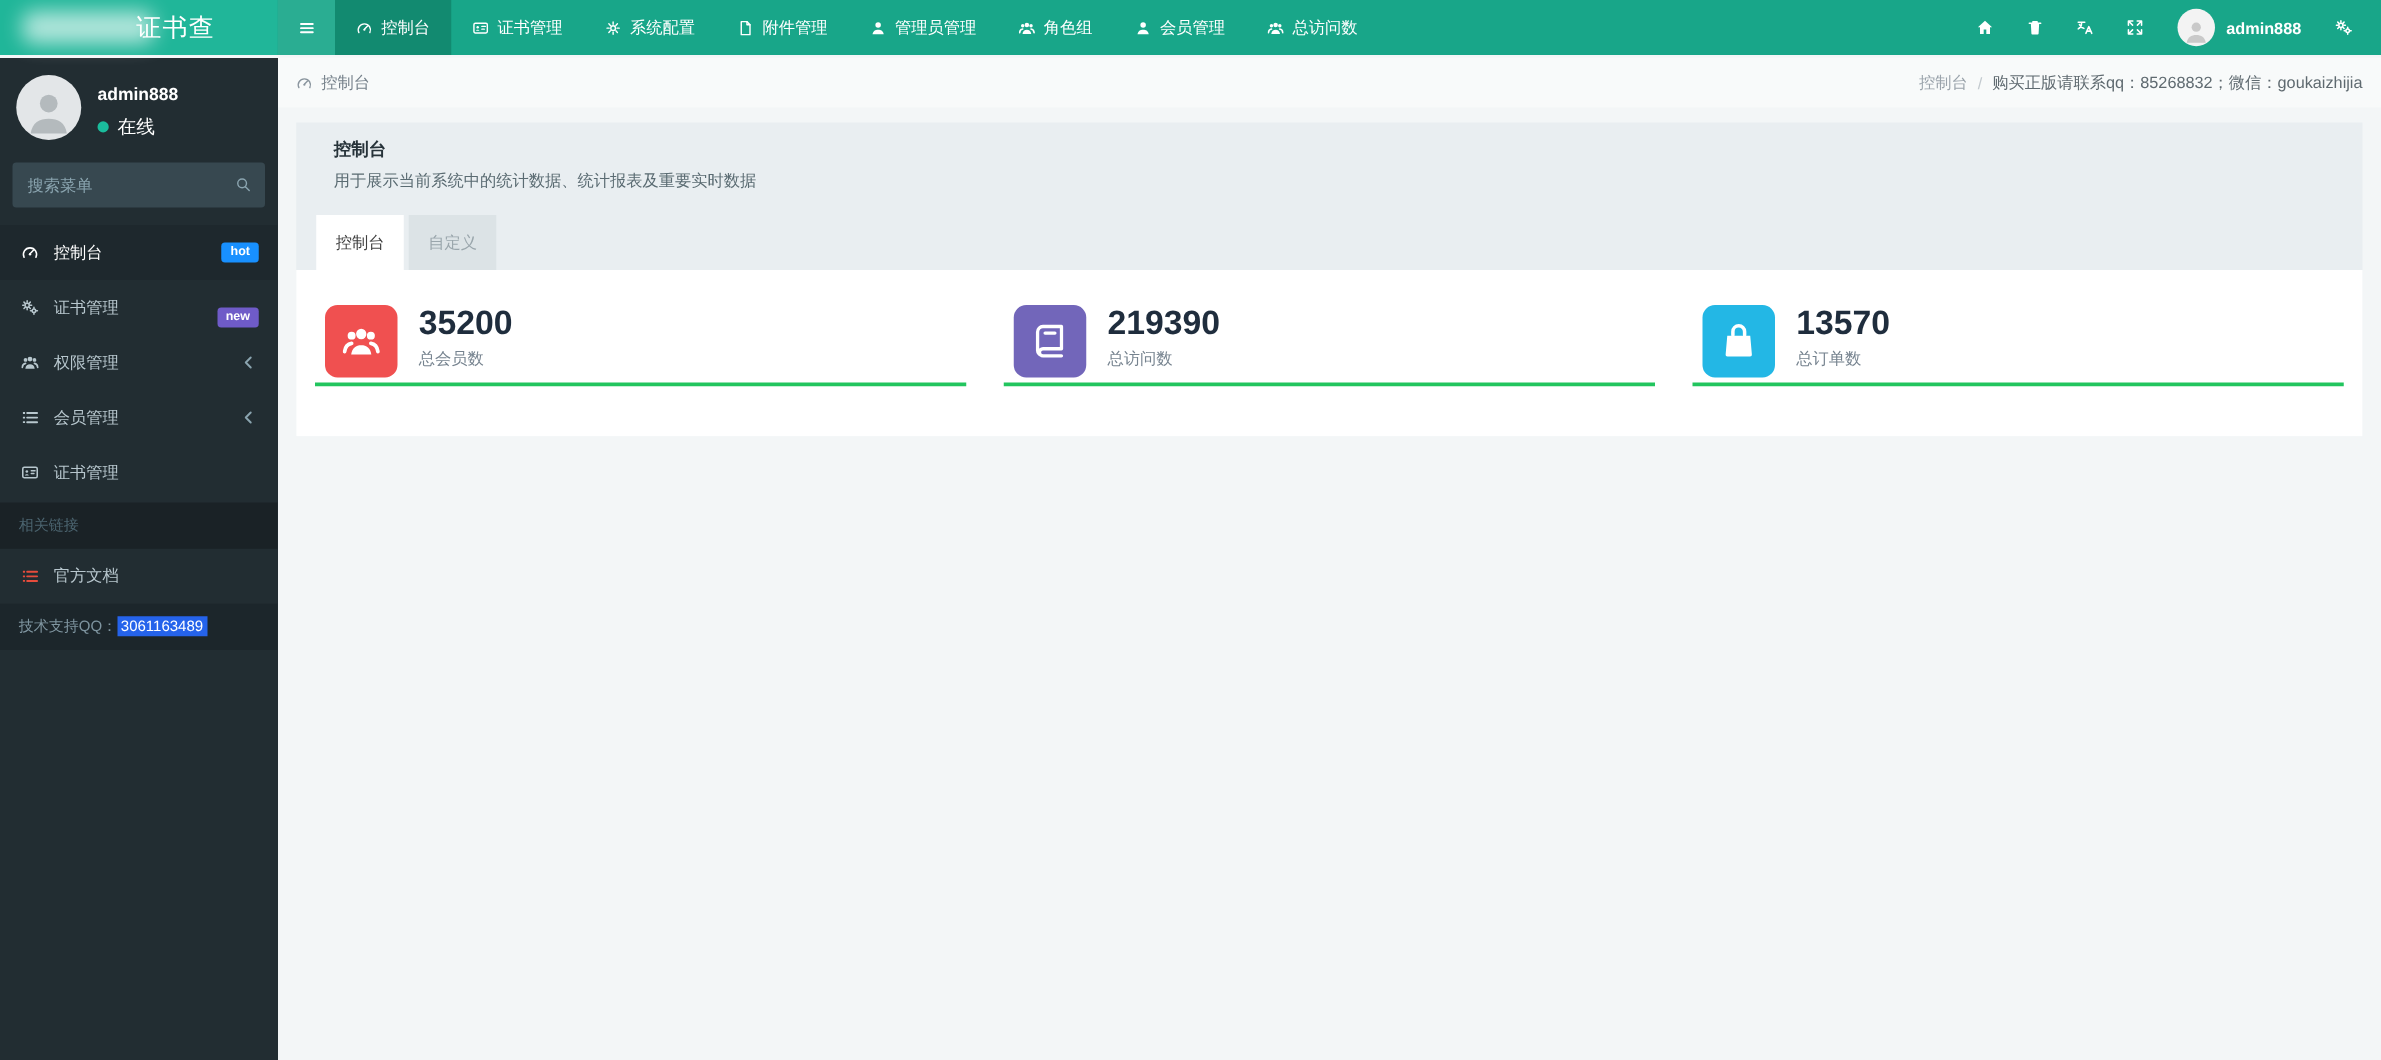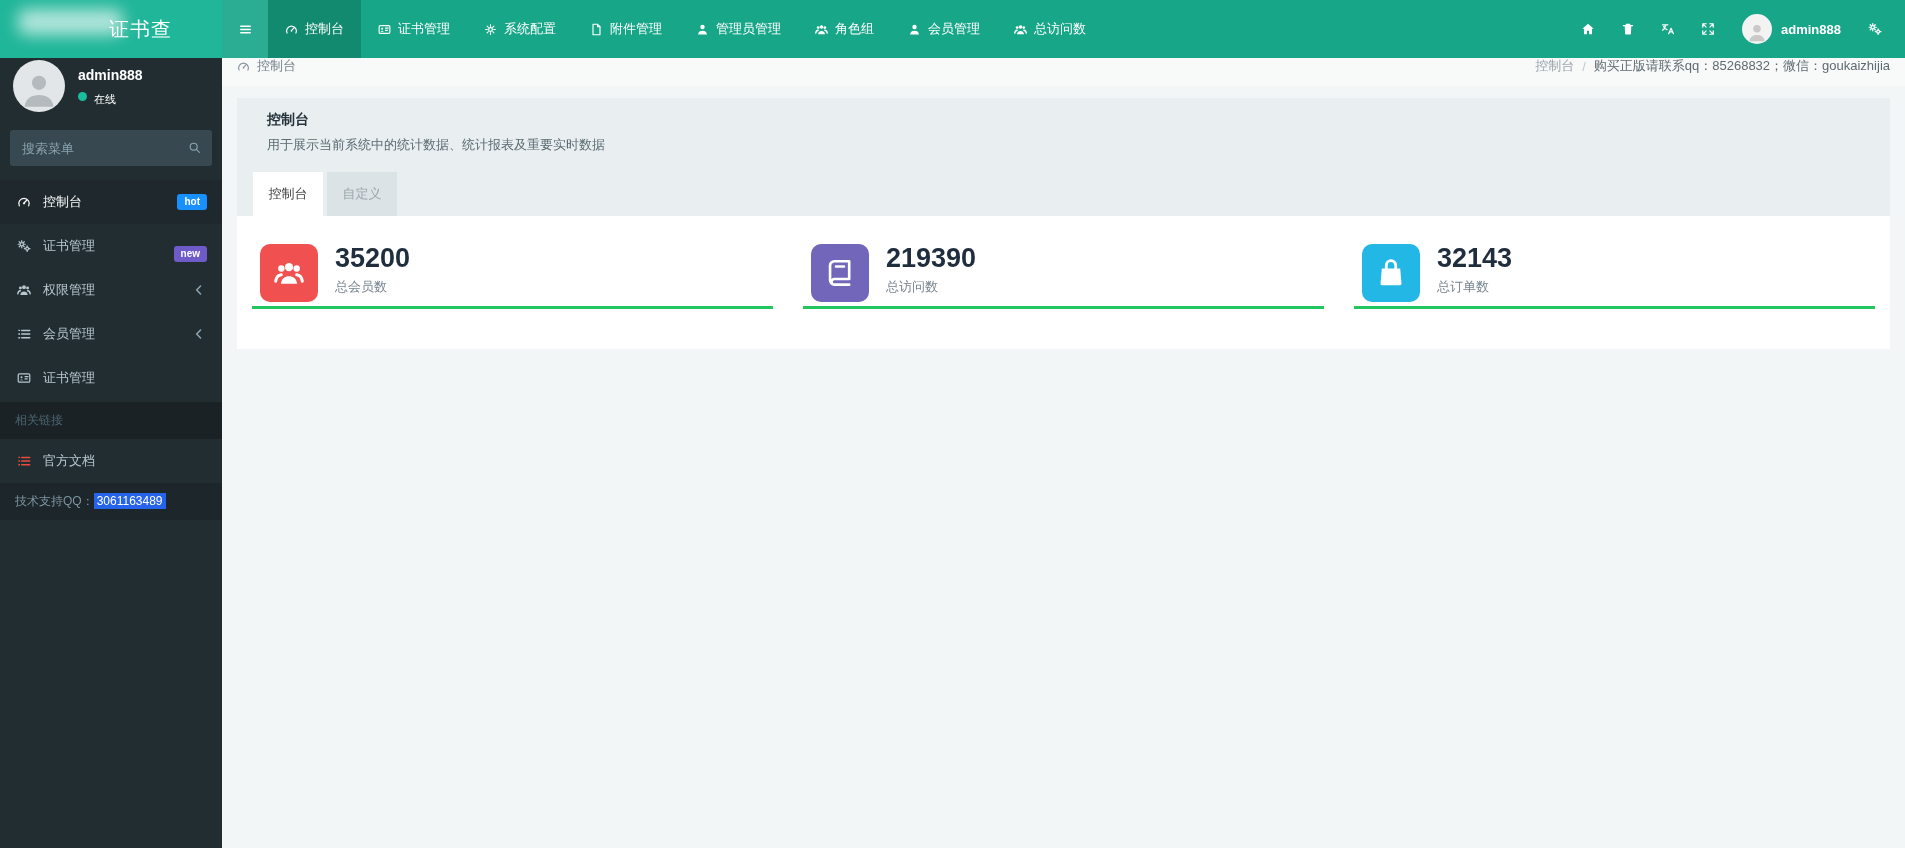--- a/index.html
+++ b/index.html
@@ -2,40 +2,40 @@
 <html><head>
 <meta charset="utf-8">
 <style>
   * { margin:0; padding:0; box-sizing:border-box; }
   html,body { width:1905px; height:848px; overflow:hidden;
     font-family:"Liberation Sans","DejaVu Sans",sans-serif; font-size:13px; background:#f3f6f7; color:#333; }
   .icon { display:inline-flex; line-height:1; }
   .icon svg { display:block; }
 
   
-  .navbar { position:fixed; top:0; left:0; right:0; height:58px; display:flex; align-items:stretch; color:#fff; z-index:50; }
+  .navbar { position:fixed; top:0; left:0; right:0; height:44px; display:flex; align-items:stretch; color:#fff; z-index:50; }
   .logo { width:222px; position:relative; display:flex; align-items:center; justify-content:flex-end; padding-right:50px; cursor:pointer; }
   .logo-blur { position:absolute; left:18px; top:9px; width:105px; height:26px; background:rgba(255,255,255,.65); filter:blur(8px); border-radius:8px; }
   .logo-text { font-size:20px; letter-spacing:1px; position:relative; }
   .hamburger { width:46px; display:flex; align-items:center; justify-content:center; background:rgba(255,255,255,.08); cursor:pointer; font-size:15px; }
   .nav-items { display:flex; align-items:stretch; }
   .nav-item { display:flex; align-items:center; gap:7px; padding:0 17px; font-size:13px; cursor:pointer; white-space:nowrap; }
   .nav-item .icon { font-size:13px; }
   .nav-right { margin-left:auto; display:flex; align-items:stretch; padding-right:10px; }
   .nav-icon-btn { width:40px; display:flex; align-items:center; justify-content:center; font-size:14px; cursor:pointer; }
   .nav-user { display:flex; align-items:center; gap:9px; padding:0 14px; cursor:pointer; }
   .nav-avatar { width:30px; height:30px; border-radius:50%; background:#f3f3f3; color:#c9c9c9; display:flex; align-items:flex-end; justify-content:center; overflow:hidden; font-size:22px; }
   .nav-username { font-weight:bold; font-size:13px; }
 
   
   .sidebar { position:fixed; top:46px; left:0; bottom:0; width:222px; background:#222d32; color:#b8c7ce; display:flex; flex-direction:column; }
   .user-panel { display:flex; gap:13px; padding:14px 13px 12px; }
   .avatar-lg { width:52px; height:52px; border-radius:50%; background:#e3e6e8; color:#b4babd; overflow:hidden; display:flex; align-items:flex-end; justify-content:center; font-size:42px; }
   .user-name { color:#fff; font-weight:bold; font-size:14px; margin:7px 0 9px; }
-  .user-status { display:flex; align-items:flex-start; gap:7px; color:#fff; font-size:11px; }
+  .user-status { display:flex; align-items:center; gap:7px; color:#fff; font-size:15px; }
   .status-dot { width:9px; height:9px; border-radius:50%; }
   .search-box { margin:6px 10px 14px; position:relative; }
   .search-box input { width:100%; height:36px; background:#374850; border:none; border-radius:3px; color:#d4dde1; padding:0 32px 0 12px; font-size:13px; outline:none; font-family:inherit; }
   .search-box input::placeholder { color:#8aa4af; }
   .search-icon { position:absolute; right:11px; top:11px; color:#8aa4af; font-size:13px; }
   .menu-item { height:44px; display:flex; align-items:center; gap:11px; padding:0 15px; font-size:13px; color:#b8c7ce; cursor:pointer; }
   .menu-item .icon { font-size:14px; width:17px; justify-content:center; }
   .menu-item.active { background:#1e282d; color:#fff; }
   .badge { margin-left:auto; font-size:10px; font-weight:bold; color:#fff; padding:2px 7px 3px; border-radius:3px; }
   .chevron { margin-left:auto; color:#8aa4af; font-size:11px; }
@@ -404,21 +404,21 @@
             <div class="stat-inner">
               <div class="stat-icon" style="background-color: rgb(35, 183, 229);">
                 <span class="icon">
                     <svg viewBox="0 0 16 16" width="1em" height="1em" fill="none" stroke="currentColor" stroke-width="1.4" stroke-linecap="round" stroke-linejoin="round">
                       <path d="M3.1 5.6h9.8l.7 8a.8.8 0 0 1-.8.9H3.2a.8.8 0 0 1-.8-.9z" fill="currentColor" stroke="none"></path>
                       <path d="M5.5 5.4V3.9a2.5 2.5 0 0 1 5 0v1.5" stroke-width="1.5"></path>
                     </svg>
                   </span>
               </div>
               <div>
-                <div class="stat-value">32143</div>
+                <div class="stat-value">13570</div>
                 <div class="stat-label">总订单数</div>
               </div>
             </div>
           </div>
         </div>
       </div>
     </div>
   </div>
 </div>
 

